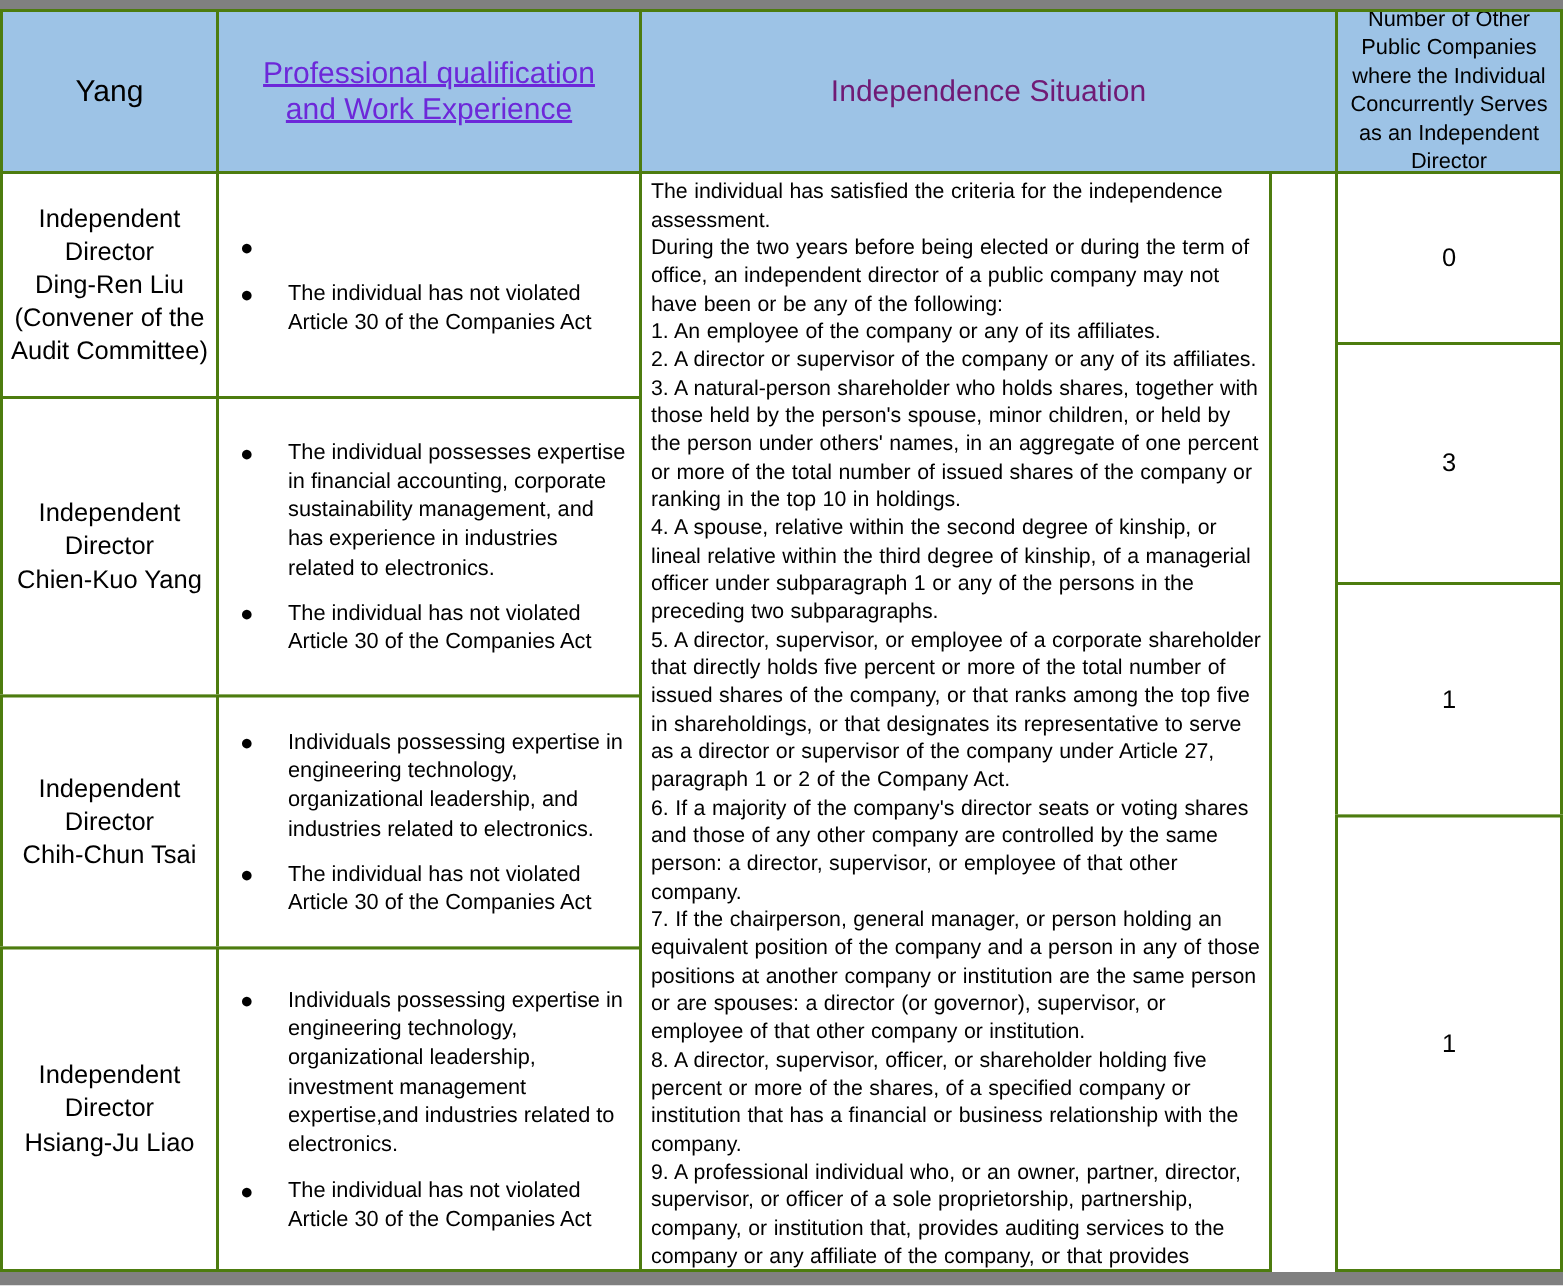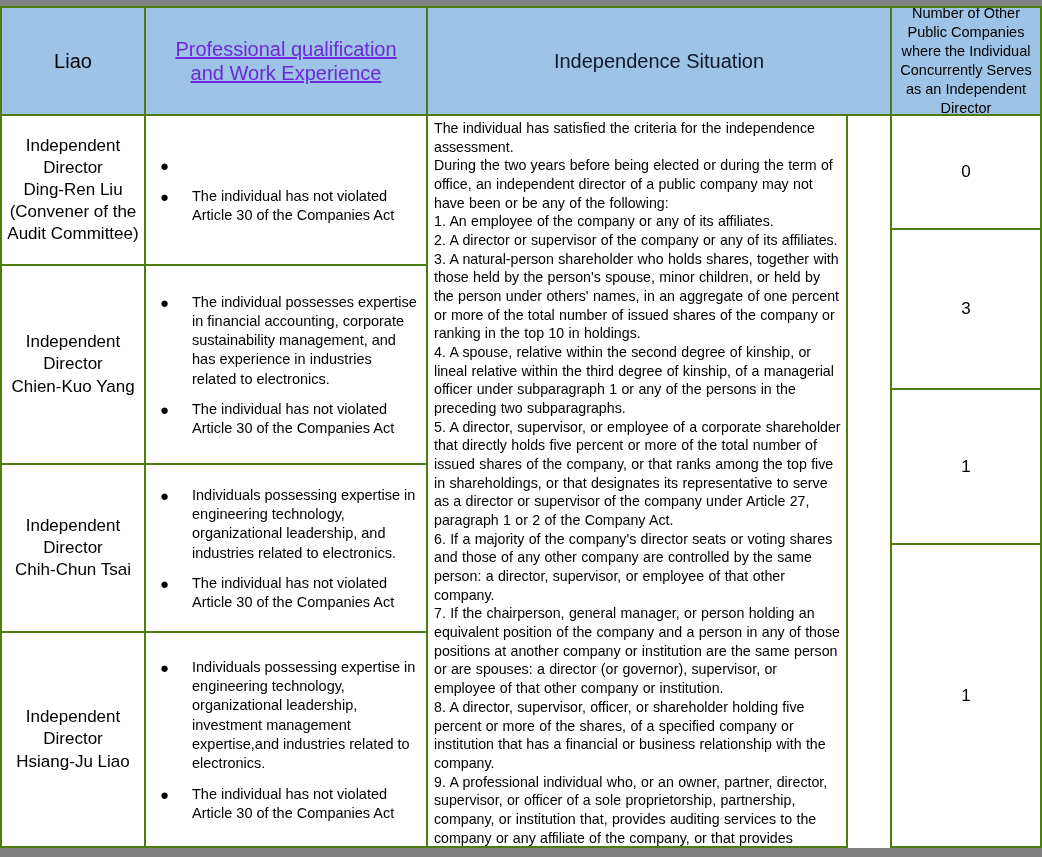--- a/index.html
+++ b/index.html
@@ -40,21 +40,21 @@
   .ctr {
     display: flex;
     align-items: center;
     justify-content: center;
     text-align: center;
   }
 
   
   .h-name      { font-size: 20px; line-height: 1.22; color: #000; }
   .h-prof      { font-size: 20px; line-height: 1.22; color: #6d28d9; text-decoration: underline; }
-  .h-indep     { font-size: 20px; line-height: 1.22; color: #0f172a; }
+  .h-indep     { font-size: 20px; line-height: 1.22; color: #701a75; }
   .h-count     { font-size: 14.5px; line-height: 1.30; color: #000; padding: 2px 4px; }
 
   
   .nm {
     font-size: 17px;
     line-height: 1.30;
     color: #000;
     padding: 17px 4px;
     white-space: pre-line;
   }
@@ -98,21 +98,21 @@
   }
 </style>
 </head>
 <body>
 
 <div id="page">
 
   <div class="topbar"></div>
   <div class="bottombar"></div>
 
-  <div class="cell head ctr h-name" style="left:0px; top:6px; width:146px; height:110px;">Liao</div>
+  <div class="cell head ctr h-name" style="left:0px; top:6px; width:146px; height:110px;">Yang</div>
 
   <div class="cell head ctr h-prof" style="left:144px; top:6px; width:284px; height:110px; padding:0 10px;">Professional qualification and Work Experience</div>
 
   <div class="cell head ctr h-indep" style="left:426px; top:6px; width:466px; height:110px; padding:0 8px;">Independence Situation</div>
 
   <div class="cell head ctr h-count" style="left:890px; top:6px; width:152px; height:110px;">Number of Other Public Companies where the Individual Concurrently Serves as an Independent Director</div>
 
   <div class="cell ctr nm" style="left:0px; top:114px; width:146px; height:152px;">Independent Director
 Ding-Ren Liu
 (Convener of the Audit Committee)</div>

